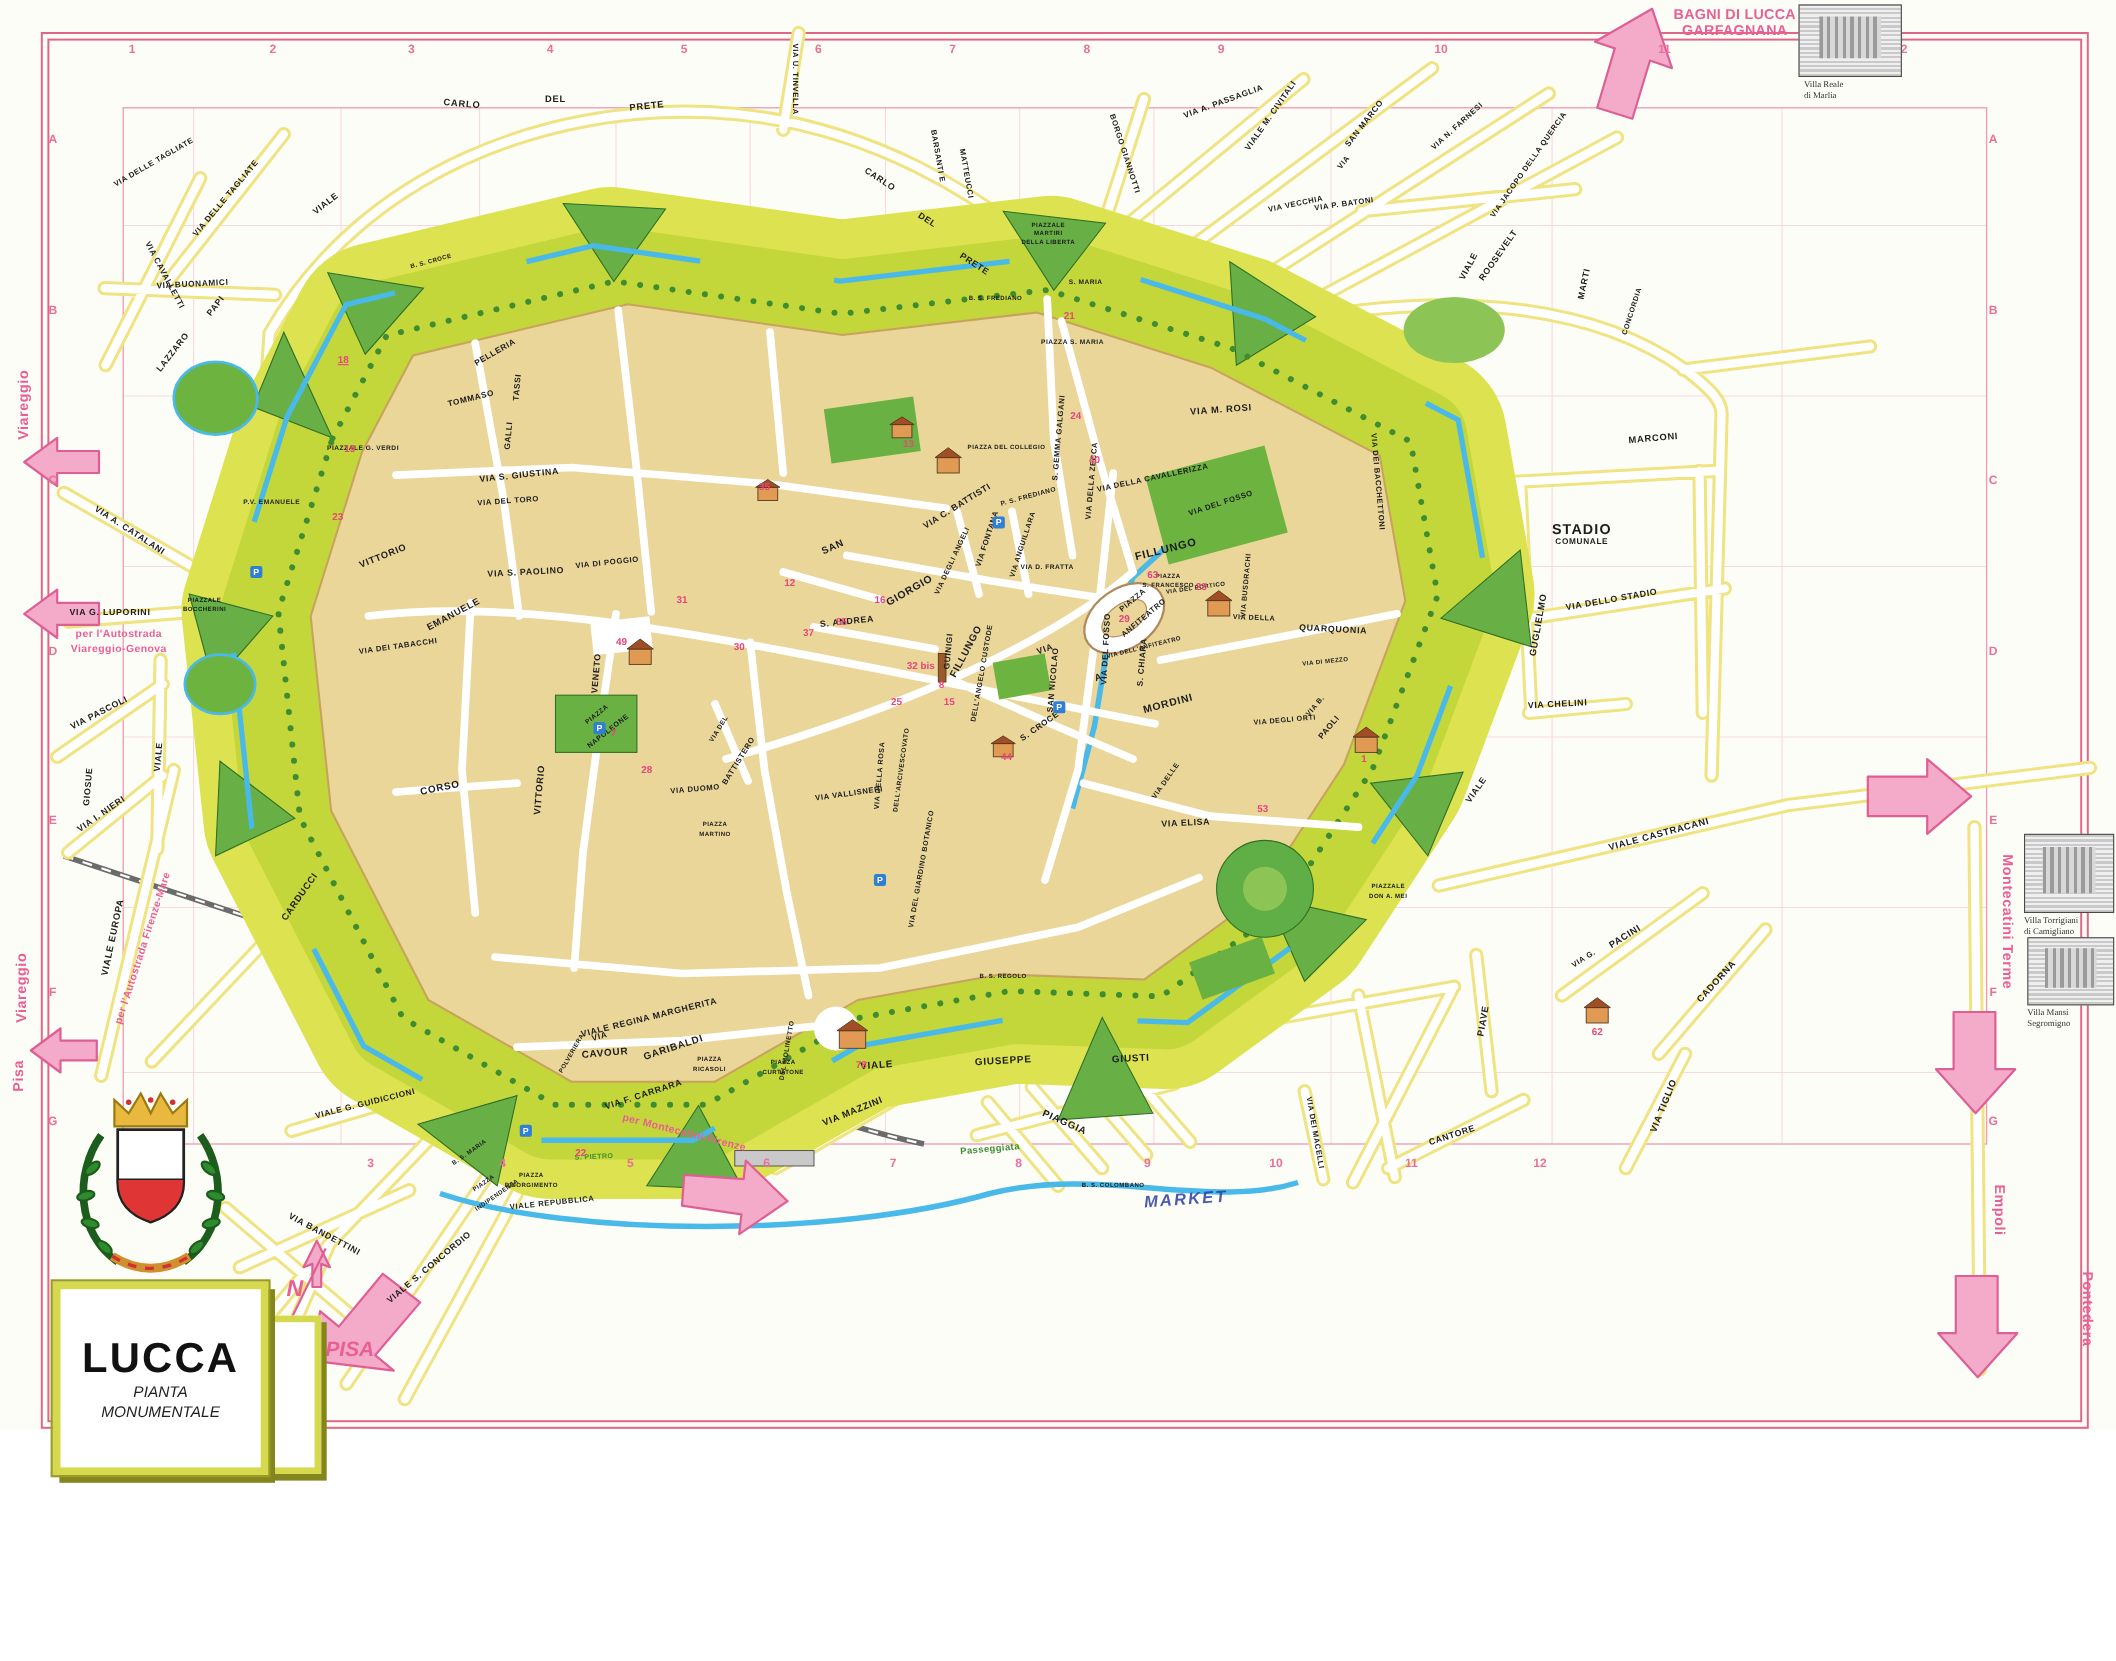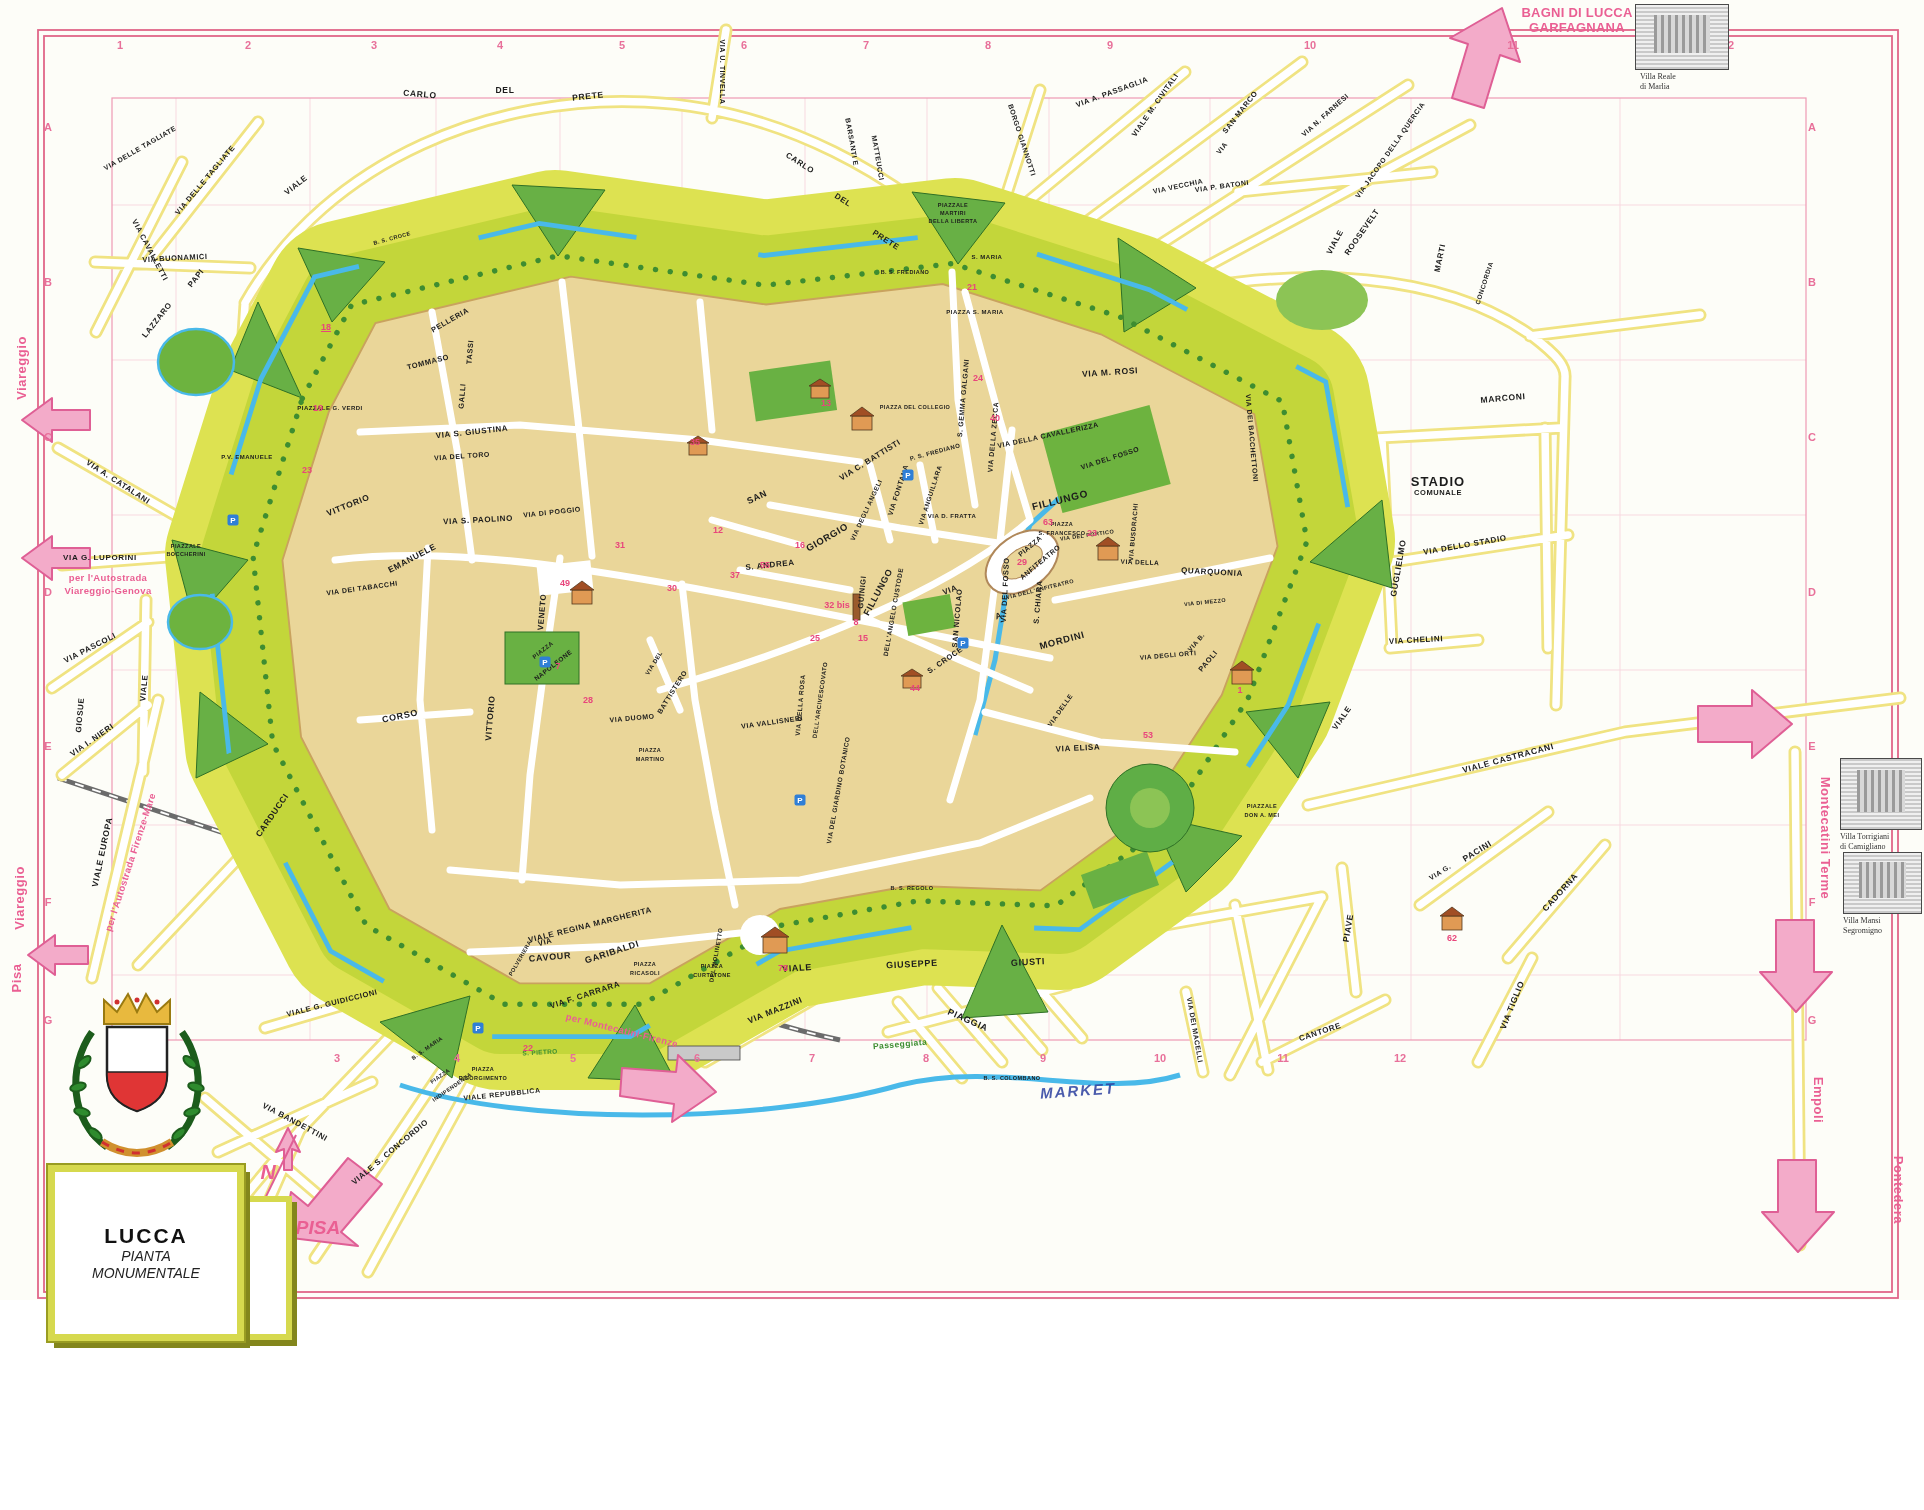--- a/index.html
+++ b/index.html
@@ -18,21 +18,21 @@
   .banner{position:absolute;left:1518px;top:6px;width:118px;text-align:center;color:#ea5f93;
           font-weight:bold;font-size:13px;line-height:1.15;letter-spacing:.02em;}
   .photo{position:absolute;border:1px solid #494949;
          background:repeating-linear-gradient(0deg,#c9c9c9 0 2px,#efefef 2px 4px),#ddd;}
   .photo:before{content:"";position:absolute;inset:15% 20% 25% 20%;
          background:repeating-linear-gradient(90deg,#9a9a9a 0 3px,#d8d8d8 3px 7px);}
   .caption{position:absolute;font-size:8px;line-height:1.2;color:#333;font-family:"Liberation Serif","DejaVu Serif",serif;}
   .titlebox{position:absolute;left:48px;top:1165px;width:182px;height:162px;background:#fff;
             border:7px solid #d6d94e;outline:2px solid #999c22;box-shadow:6px 7px 0 #83861c;
             display:flex;flex-direction:column;align-items:center;justify-content:center;z-index:4;}
-  .titlebox .city{font-size:21px;font-weight:900;letter-spacing:2px;color:#111;}
+  .titlebox .city{font-size:38px;font-weight:900;letter-spacing:2px;color:#111;}
   .titlebox .sub{font-size:14px;font-style:italic;color:#222;line-height:1.25;}
   .titlebox2{position:absolute;left:236px;top:1196px;width:44px;height:132px;background:#fff;
              border:6px solid #d6d94e;box-shadow:5px 6px 0 #83861c;z-index:3;}
   .annotation{position:absolute;left:1040px;top:1082px;color:#2b3f9f;font-style:italic;
               font-size:15px;letter-spacing:2px;transform:rotate(-4deg);font-weight:bold;opacity:.85;}
   .legend{position:absolute;left:0;top:1300px;width:1924px;height:210px;background:#fff;}
   .crest{position:absolute;left:62px;top:972px;z-index:5;}
 </style>
 </head>
 <body>
@@ -375,21 +375,21 @@
       <span class="lbl k" style="left: 1078px; top: 748px; font-size: 8px; transform: translate(-50%, -50%) rotate(-3deg);">VIA ELISA</span>
       <span class="lbl k" style="left: 950px; top: 590px; font-size: 8px; transform: translate(-50%, -50%) rotate(-20deg);">VIA</span>
       <span class="lbl k" style="left: 1000px; top: 615px; font-size: 8.5px; transform: translate(-50%, -50%) rotate(-18deg);">A.</span>
       <span class="lbl k" style="left: 1062px; top: 640px; font-size: 9.5px; transform: translate(-50%, -50%) rotate(-15deg);">MORDINI</span>
       <span class="lbl k" style="left: 800px; top: 705px; font-size: 6.5px; transform: translate(-50%, -50%) rotate(-85deg);">VIA DELLA ROSA</span>
       <span class="lbl k" style="left: 820px; top: 700px; font-size: 6px; transform: translate(-50%, -50%) rotate(-82deg);">DELL'ARCIVESCOVATO</span>
       <span class="lbl k" style="left: 838px; top: 790px; font-size: 6.5px; transform: translate(-50%, -50%) rotate(-80deg);">VIA DEL GIARDINO BOTANICO</span>
     </div>
 
   <div class="overlay">
-      <span class="mk" style="left: 326px; top: 327px; text-decoration: underline;">18</span>
+      <span class="mk" style="left: 312px; top: 327px; text-decoration: underline;">18</span>
       <span class="mk" style="left: 318px; top: 408px;">19</span>
       <span class="mk" style="left: 307px; top: 470px;">23</span>
       <span class="mk" style="left: 972px; top: 287px;">21</span>
       <span class="mk" style="left: 978px; top: 378px;">24</span>
       <span class="mk" style="left: 995px; top: 418px;">40</span>
       <span class="mk" style="left: 826px; top: 403px;">13</span>
       <span class="mk" style="left: 718px; top: 530px;">12</span>
       <span class="mk" style="left: 800px; top: 545px;">16</span>
       <span class="mk" style="left: 765px; top: 565px;">55</span>
       <span class="mk" style="left: 815px; top: 638px;">25</span>

